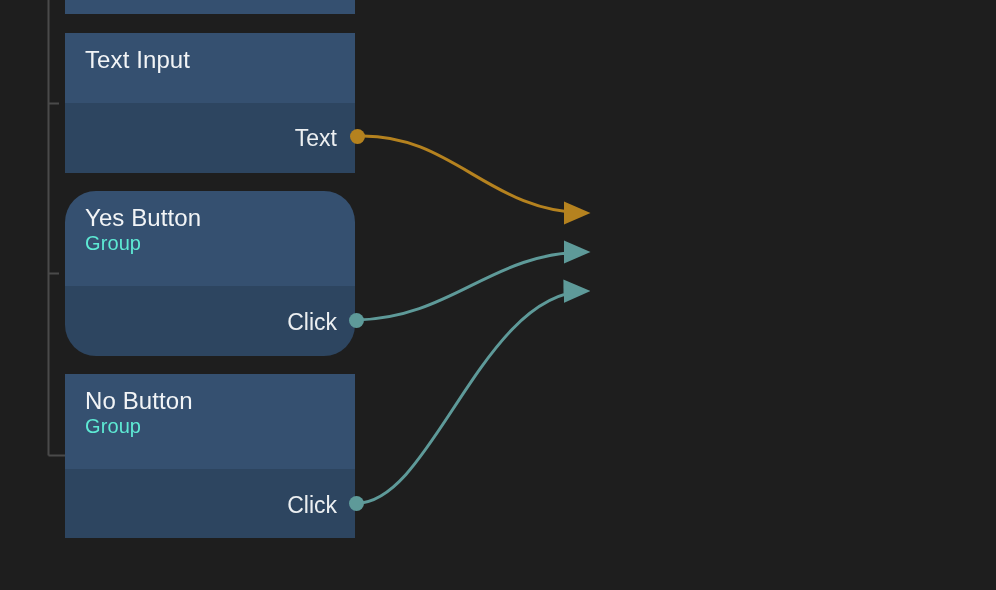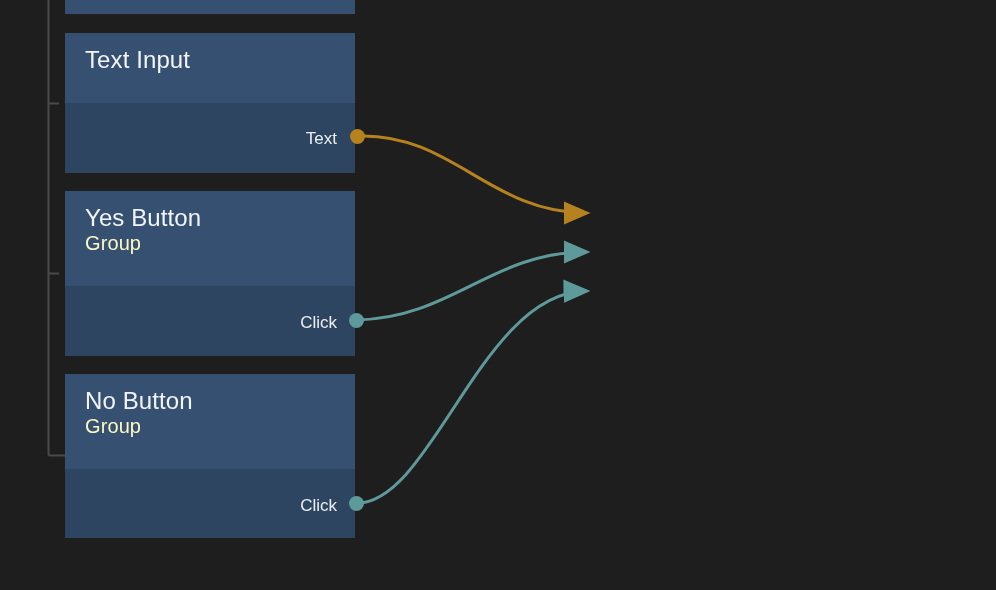--- a/index.html
+++ b/index.html
@@ -54,42 +54,42 @@
   .node-title {
     font-size: 24px;
     line-height: 26px;
     color: #f2f4f6;
     letter-spacing: 0.1px;
     white-space: nowrap;
   }
   .node-subtitle {
     font-size: 20px;
     line-height: 25px;
-    color: #fef9c3;
+    color: #5eead4;
     letter-spacing: 0.1px;
     white-space: nowrap;
   }
   .node-body {
     box-sizing: border-box;
     position: relative;
   }
 
   
   .node.blue .node-header { background: #355070; }
   .node.blue .node-body   { background: #2d4560; }
 
   
   .node.dark .node-header { background: #41444f; }
   .node.dark .node-body   { background: #393c46; }
 
   
   .port-out {
     position: absolute;
     right: 18px;
-    font-size: 17px;
+    font-size: 23px;
     line-height: 19px;
     color: #eceff1;
     white-space: nowrap;
   }
   .port-in {
     position: absolute;
     left: 20px;
     font-size: 19px;
     line-height: 19px;
     color: #eceff1;
@@ -147,21 +147,21 @@
       <div class="node-title">Text Input</div>
     </div>
     <div class="node-body" style="height:70px;">
       <div class="port-out" style="top:26px;">
         <span>Text</span>
       </div>
     </div>
   </div>
   <div class="socket orange" style="left:350px; top:129px;"></div>
 
-  <div class="node blue" style="left:65px; top:191px; width:290px; height:165px;">
+  <div class="node blue" style="left:65px; top:191px; width:290px; height:165px;border-radius:31px;">
     <div class="node-header" style="height:95px;">
       <div class="node-title">Yes Button</div>
       <div class="node-subtitle">Group</div>
     </div>
     <div class="node-body" style="height:70px;">
       <div class="port-out" style="top:27px;">
         <span>Click</span>
       </div>
     </div>
   </div>

